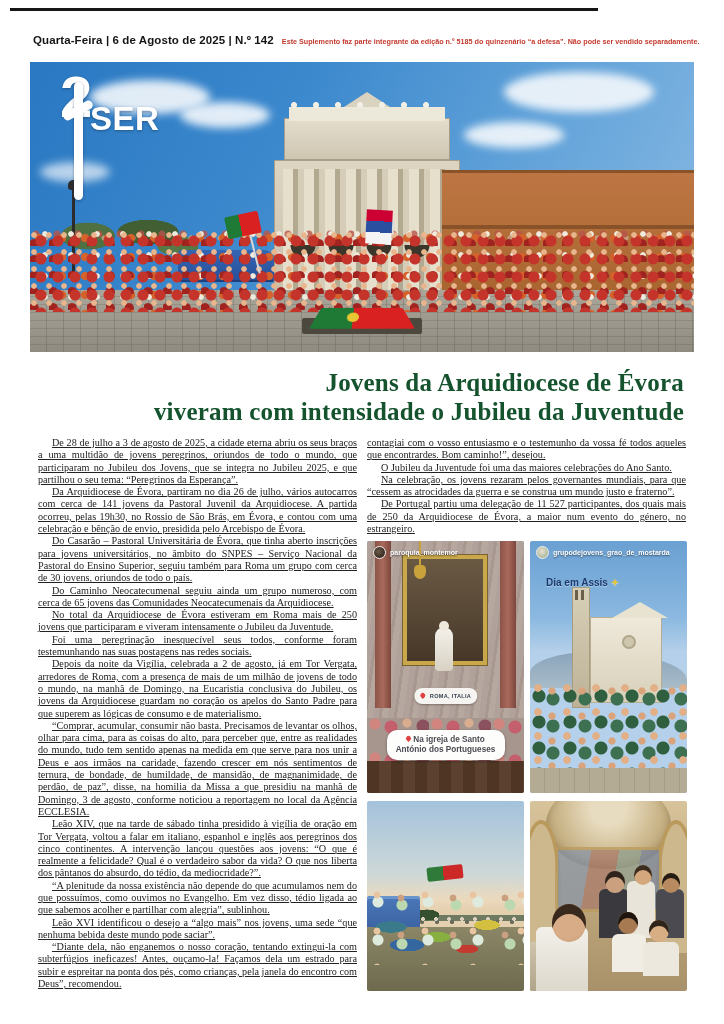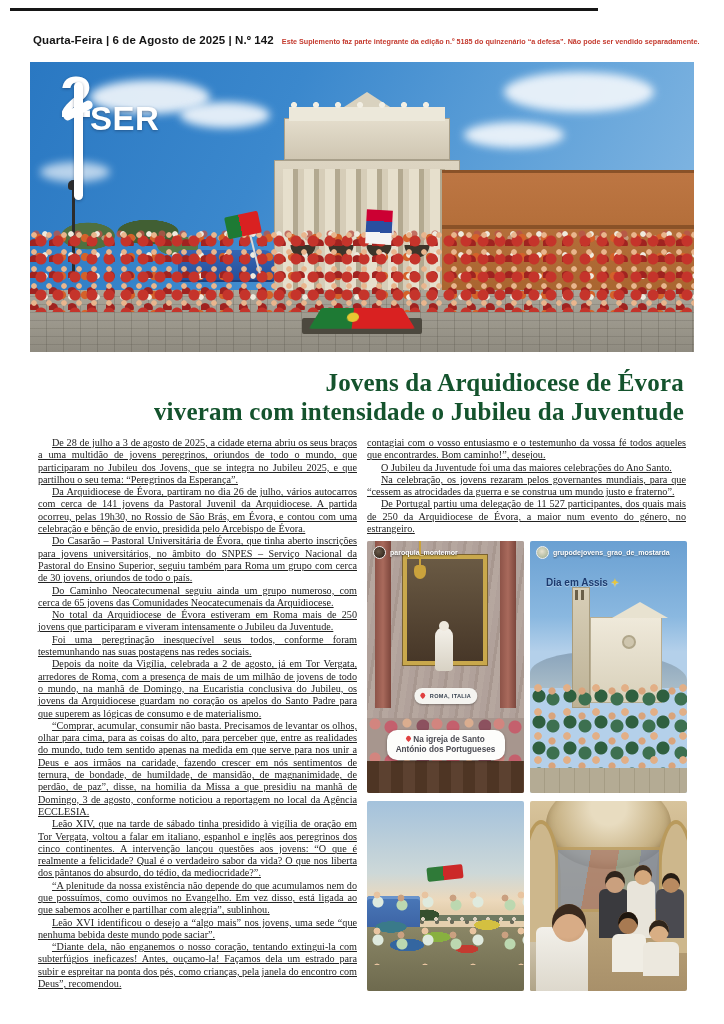--- a/index.html
+++ b/index.html
@@ -268,21 +268,21 @@
   <div class="col col-left">
       <p class="para">De 28 de julho a 3 de agosto de 2025, a cidade eterna abriu os seus braços a uma multidão de jovens peregrinos, oriundos de todo o mundo, que participaram no Jubileu dos Jovens, que se integra no Jubileu 2025, e que partilhou o seu tema: “Peregrinos da Esperança”.</p>
       <p class="para">Da Arquidiocese de Évora, partiram no dia 26 de julho, vários autocarros com cerca de 141 jovens da Pastoral Juvenil da Arquidiocese. A partida ocorreu, pelas 19h30, no Rossio de São Brás, em Évora, e contou com uma celebração e bênção de envio, presidida pelo Arcebispo de Évora.</p>
       <p class="para">Do Casarão – Pastoral Universitária de Évora, que tinha aberto inscrições para jovens universitários, no âmbito do SNPES – Serviço Nacional da Pastoral do Ensino Superior, seguiu também para Roma um grupo com cerca de 30 jovens, oriundos de todo o país.</p>
       <p class="para">Do Caminho Neocatecumenal seguiu ainda um grupo numeroso, com cerca de 65 jovens das Comunidades Neocatecumenais da Arquidiocese.</p>
       <p class="para">No total da Arquidiocese de Évora estiveram em Roma mais de 250 jovens que participaram e viveram intensamente o Jubileu da Juventude.</p>
       <p class="para">Foi uma peregrinação inesquecível seus todos, conforme foram testemunhando nas suas postagens nas redes sociais.</p>
       <p class="para">Depois da noite da Vigília, celebrada a 2 de agosto, já em Tor Vergata, arredores de Roma, com a presença de mais de um milhão de jovens de todo o mundo, na manhã de Domingo, na Eucaristia conclusiva do Jubileu, os jovens da Arquidiocese guardam no coração os apelos do Santo Padre para que superem as lógicas de consumo e de materialismo.</p>
       <p class="para">“Comprar, acumular, consumir não basta. Precisamos de levantar os olhos, olhar para cima, para as coisas do alto, para perceber que, entre as realidades do mundo, tudo tem sentido apenas na medida em que serve para nos unir a Deus e aos irmãos na caridade, fazendo crescer em nós sentimentos de ternura, de bondade, de humildade, de mansidão, de magnanimidade, de perdão, de paz”, disse, na homilia da Missa a que presidiu na manhã de Domingo, 3 de agosto, conforme noticiou a reportagem no local da Agência ECCLESIA.</p>
       <p class="para">Leão XIV, que na tarde de sábado tinha presidido à vigília de oração em Tor Vergata, voltou a falar em italiano, espanhol e inglês aos peregrinos dos cinco continentes. A intervenção lançou questões aos jovens: “O que é realmente a felicidade? Qual é o verdadeiro sabor da vida? O que nos liberta dos pântanos do absurdo, do tédio, da mediocridade?”.</p>
-      <p class="para">“A plenitude da nossa existência não depende do que acumulamos nem do que possuímos, como ouvimos no Evangelho. Em vez disso, está ligada ao que sabemos acolher e partilhar com alegria”, sublinhou.</p>
+      <p class="para">“A plenitude da nossa existência não depende do que acumulamos nem do que possuímos, como ouvimos no Evangelho. Em vez disso, tédio ligada ao que sabemos acolher e partilhar com alegria”, sublinhou.</p>
       <p class="para">Leão XVI identificou o desejo a “algo mais” nos jovens, uma sede “que nenhuma bebida deste mundo pode saciar”.</p>
       <p class="para">“Diante dela, não enganemos o nosso coração, tentando extingui-la com subterfúgios ineficazes! Antes, ouçamo-la! Façamos dela um estrado para subir e espreitar na ponta dos pés, como crianças, pela janela do encontro com Deus”, recomendou.</p>
     </div>
 
   <div class="col col-right">
     <div class="paras">
         <p class="para">contagiai com o vosso entusiasmo e o testemunho da vossa fé todos aqueles que encontrardes. Bom caminho!”, desejou.</p>
         <p class="para">O Jubileu da Juventude foi uma das maiores celebrações do Ano Santo.</p>
         <p class="para">Na celebração, os jovens rezaram pelos governantes mundiais, para que “cessem as atrocidades da guerra e se construa um mundo justo e fraterno”.</p>
         <p class="para">De Portugal partiu uma delegação de 11 527 participantes, dos quais mais de 250 da Arquidiocese de Évora, a maior num evento do género, no estrangeiro.</p>

